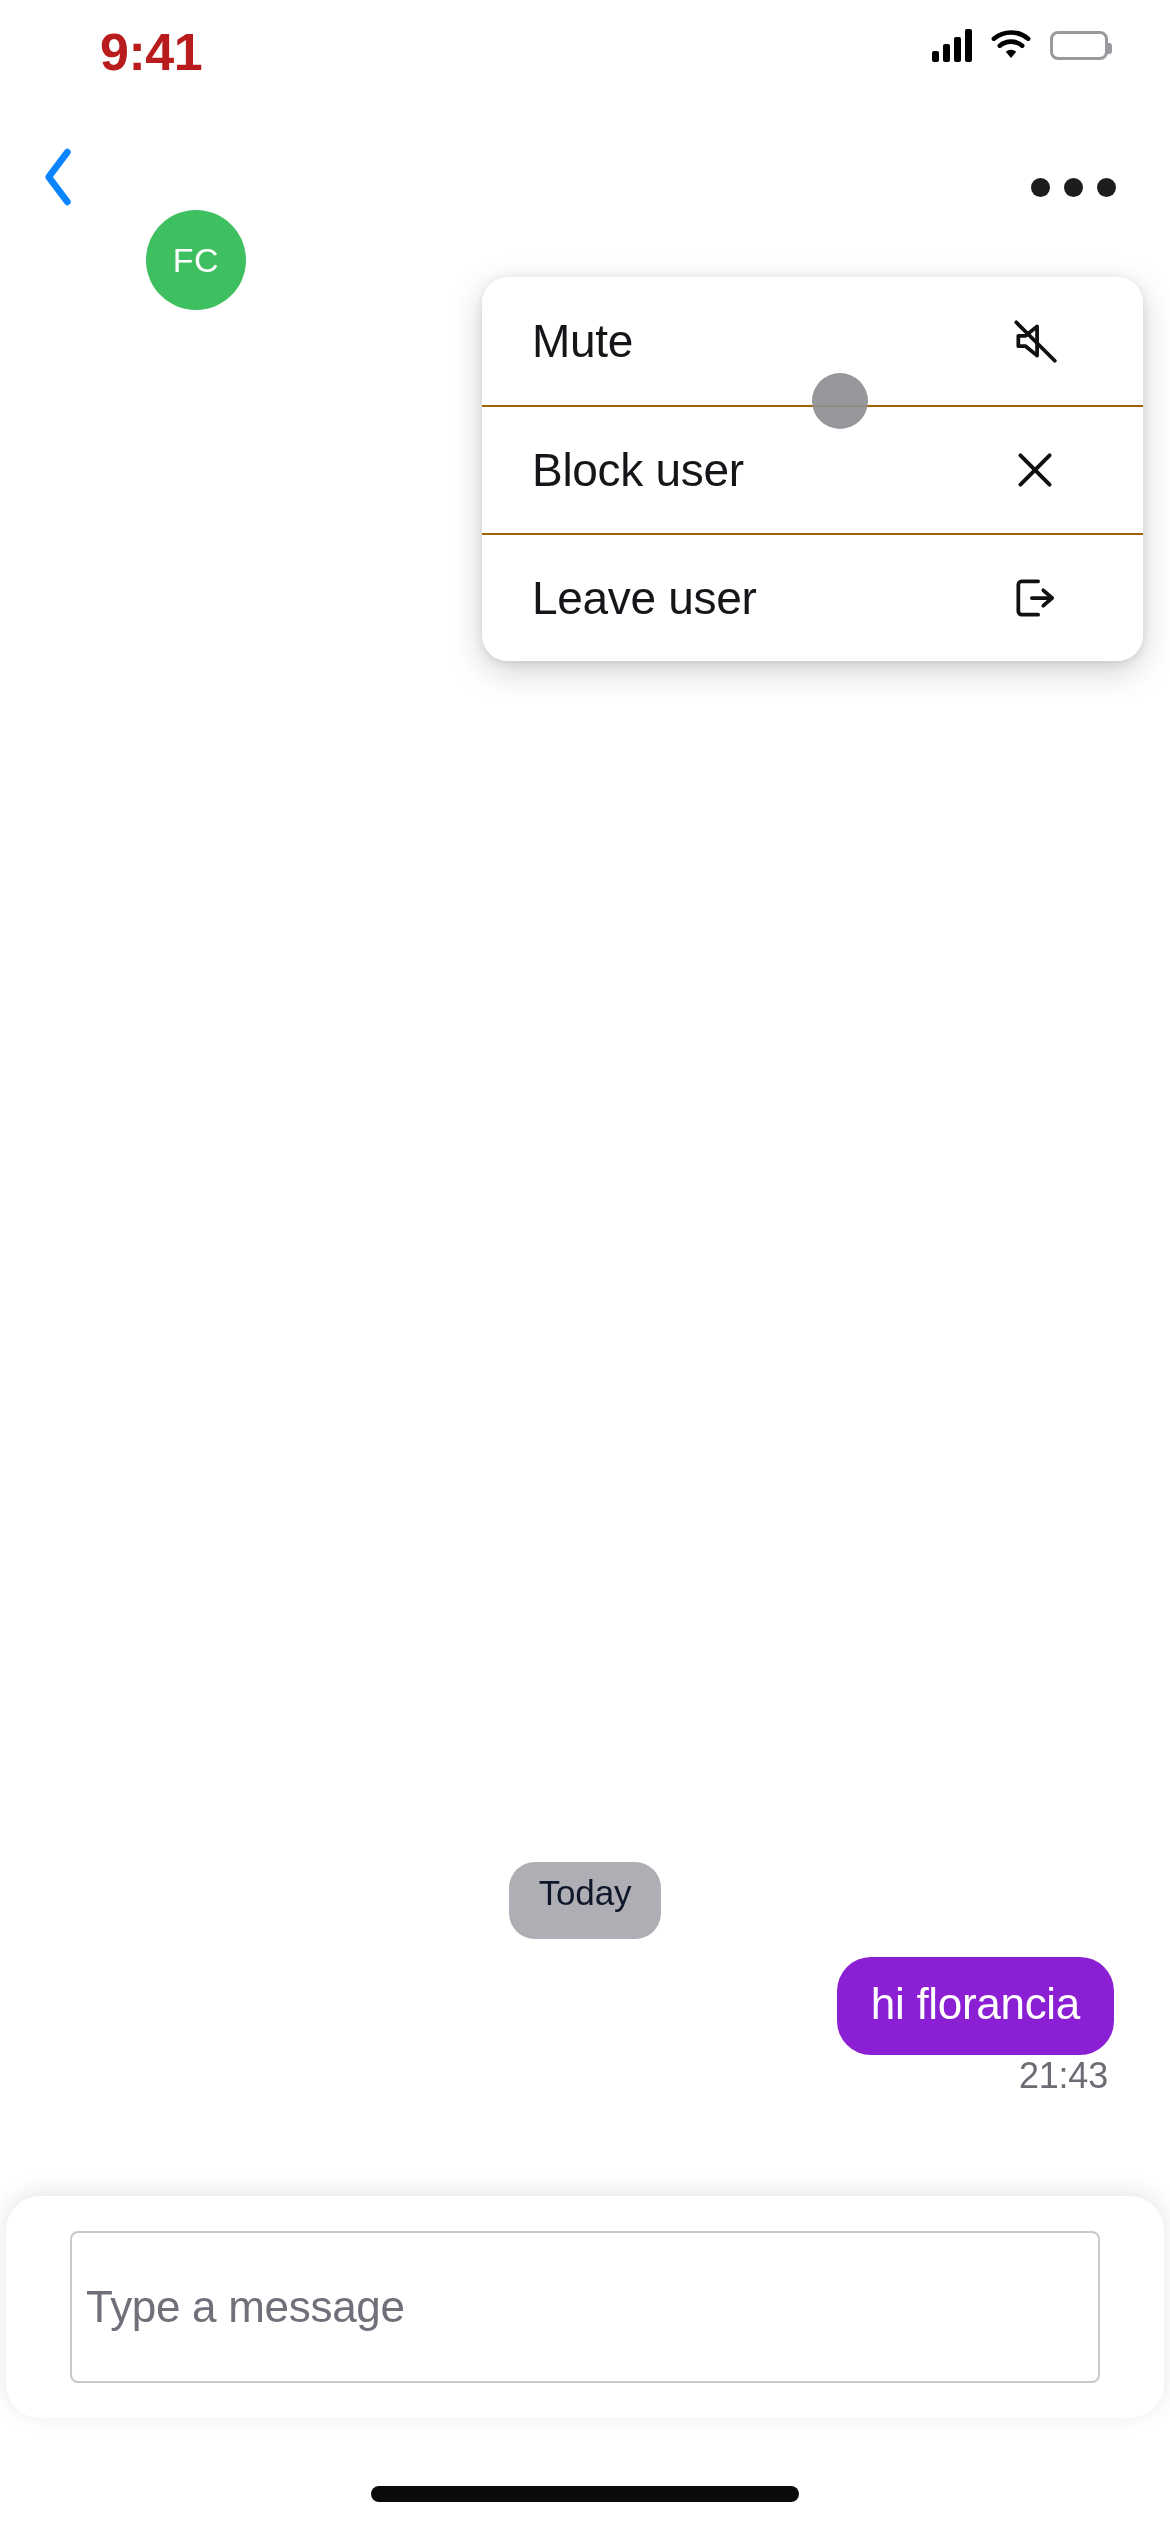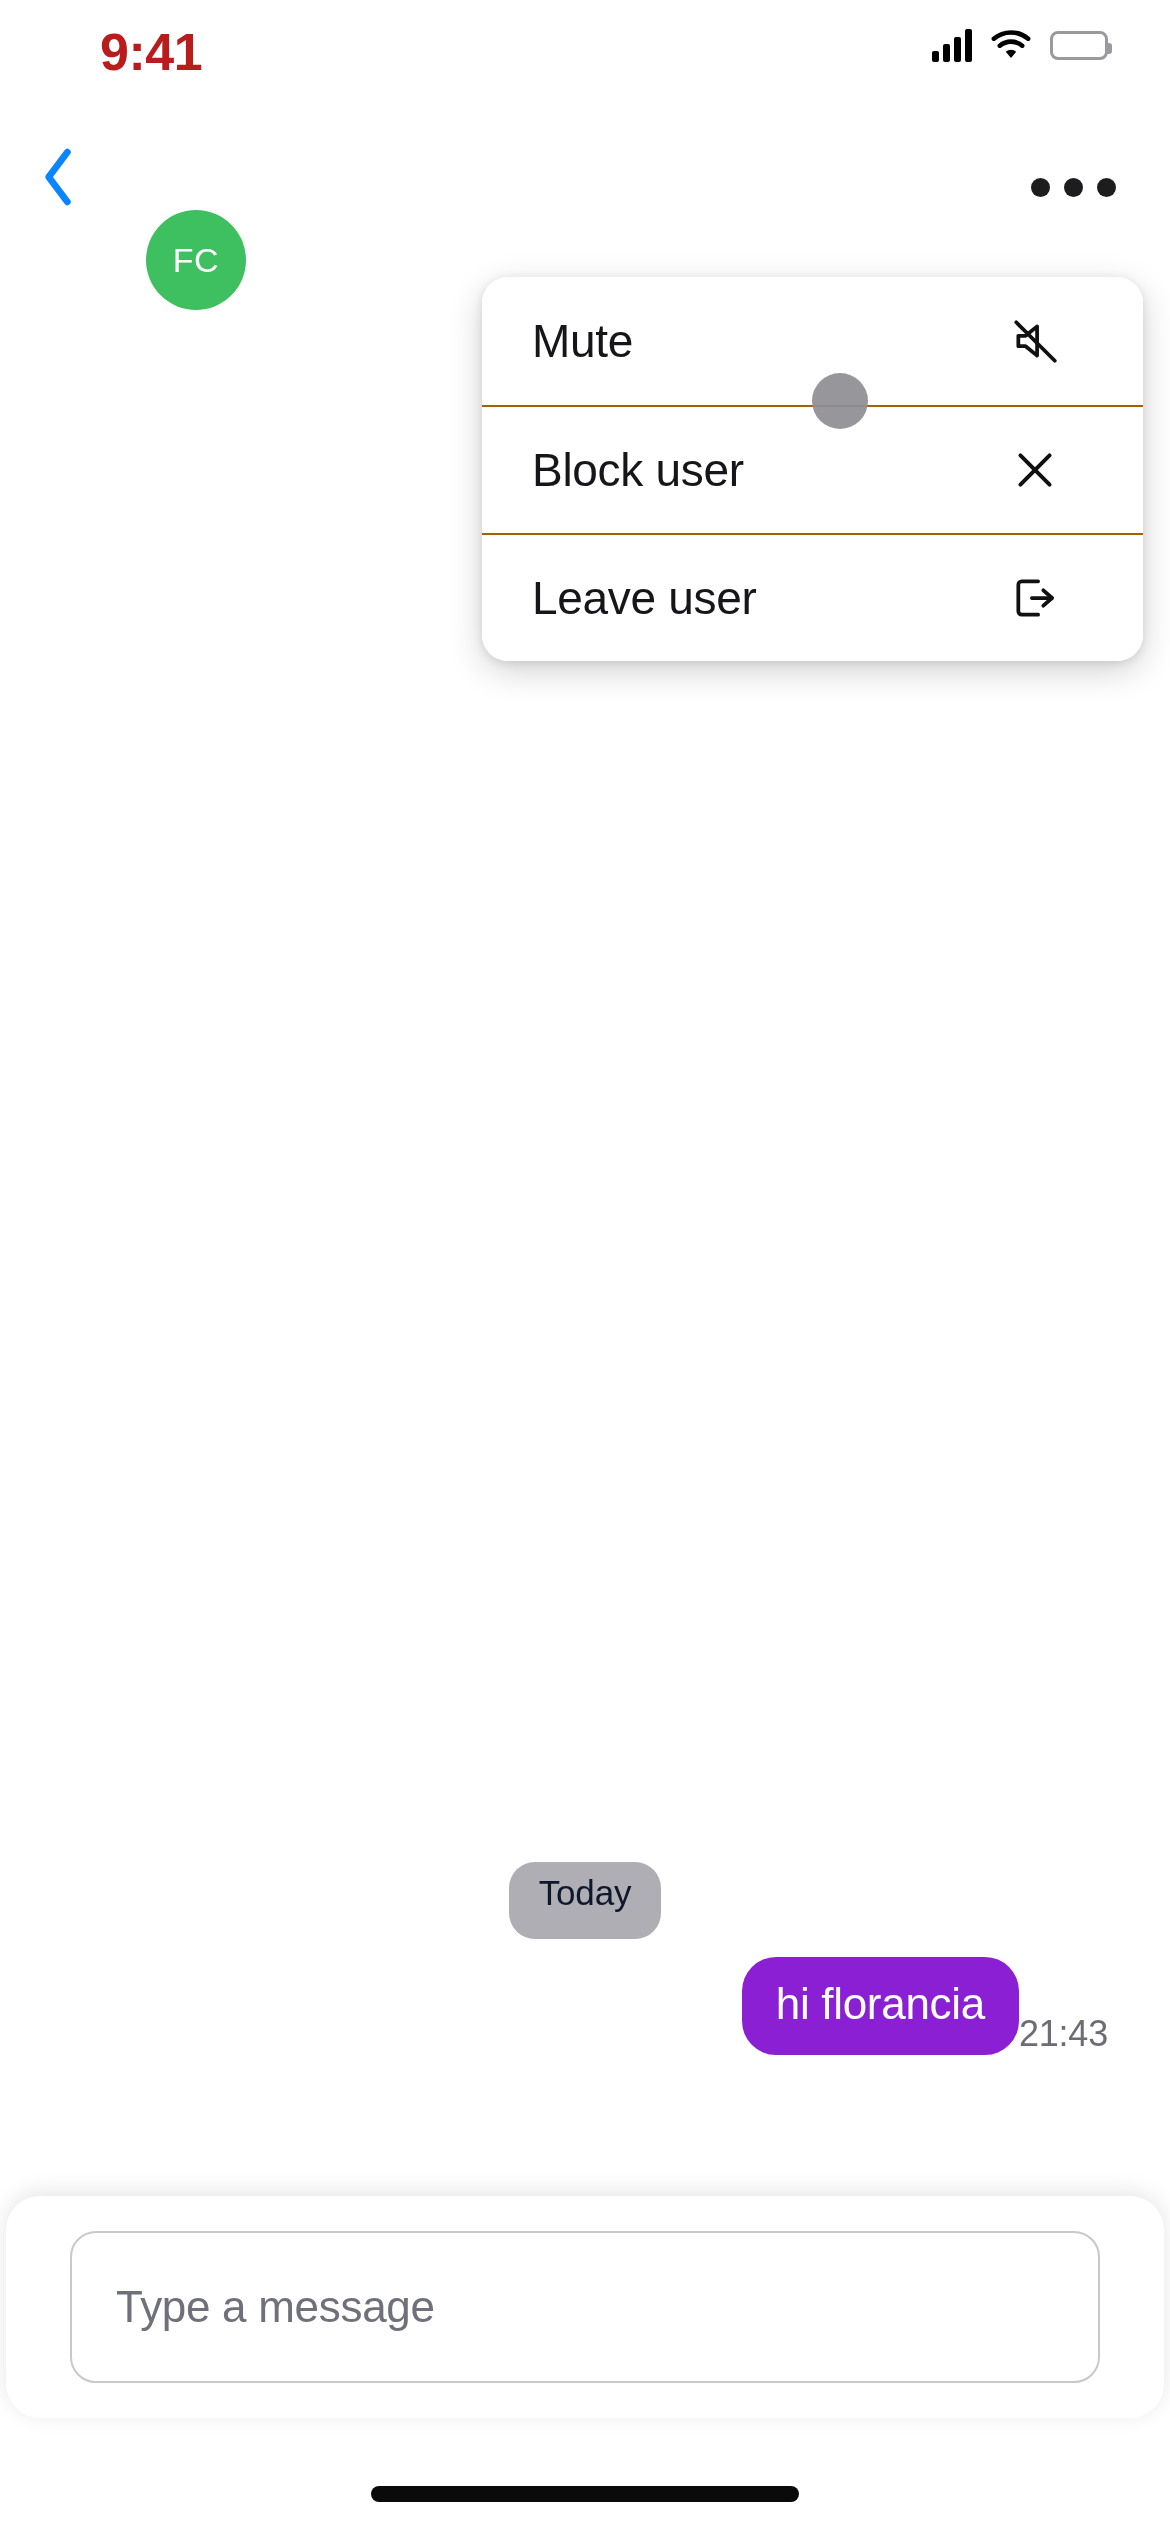--- a/index.html
+++ b/index.html
@@ -124,21 +124,21 @@
     position:absolute; left:0; top:1862px; width:1170px;
     display:flex; justify-content:center;
   }
   .day-pill {
     background:#aeaeb4; color:#0f172a;
     padding:11px 30px 26px; border-radius:26px;
     font-size:35px; letter-spacing:-0.2px;
   }
   .msg-row {
     position:absolute; right:56px; top:1957px;
-    display:flex; flex-direction:row; align-items:flex-end;
+    display:flex; flex-direction:column; align-items:flex-end;
   }
   .bubble-out {
     background:#8b1fd4; color:#ffffff;
     padding:22px 34px 26px; border-radius:34px;
     font-size:44px; letter-spacing:-0.3px;
     max-width:860px;
   }
   .msg-time {
     margin-right:6px;
     font-size:36px; color:#6c6c74; letter-spacing:-0.2px;
@@ -148,23 +148,23 @@
   .composer {
     position:absolute; left:6px; bottom:114px; width:1158px; height:222px;
     background:#ffffff;
     border-radius:34px;
     box-shadow:0 -4px 22px rgba(0,0,0,0.10);
     display:flex; align-items:center;
   }
   .msg-input {
     margin:0 auto;
     width:1030px; height:152px;
-    border:2px solid #c8c8cd; border-radius:26px;
+    border:2px solid #c8c8cd; border-radius:8px;
     background:#fff;
-    padding:0 44px;
+    padding:0 14px;
     font-family:"Liberation Sans", sans-serif;
     font-size:44px; color:#111;
     letter-spacing:-0.3px;
     outline:none;
   }
   .msg-input::placeholder { color:#70707a; }
 
   
   .home-ind {
     position:absolute; left:50%; bottom:30px;

